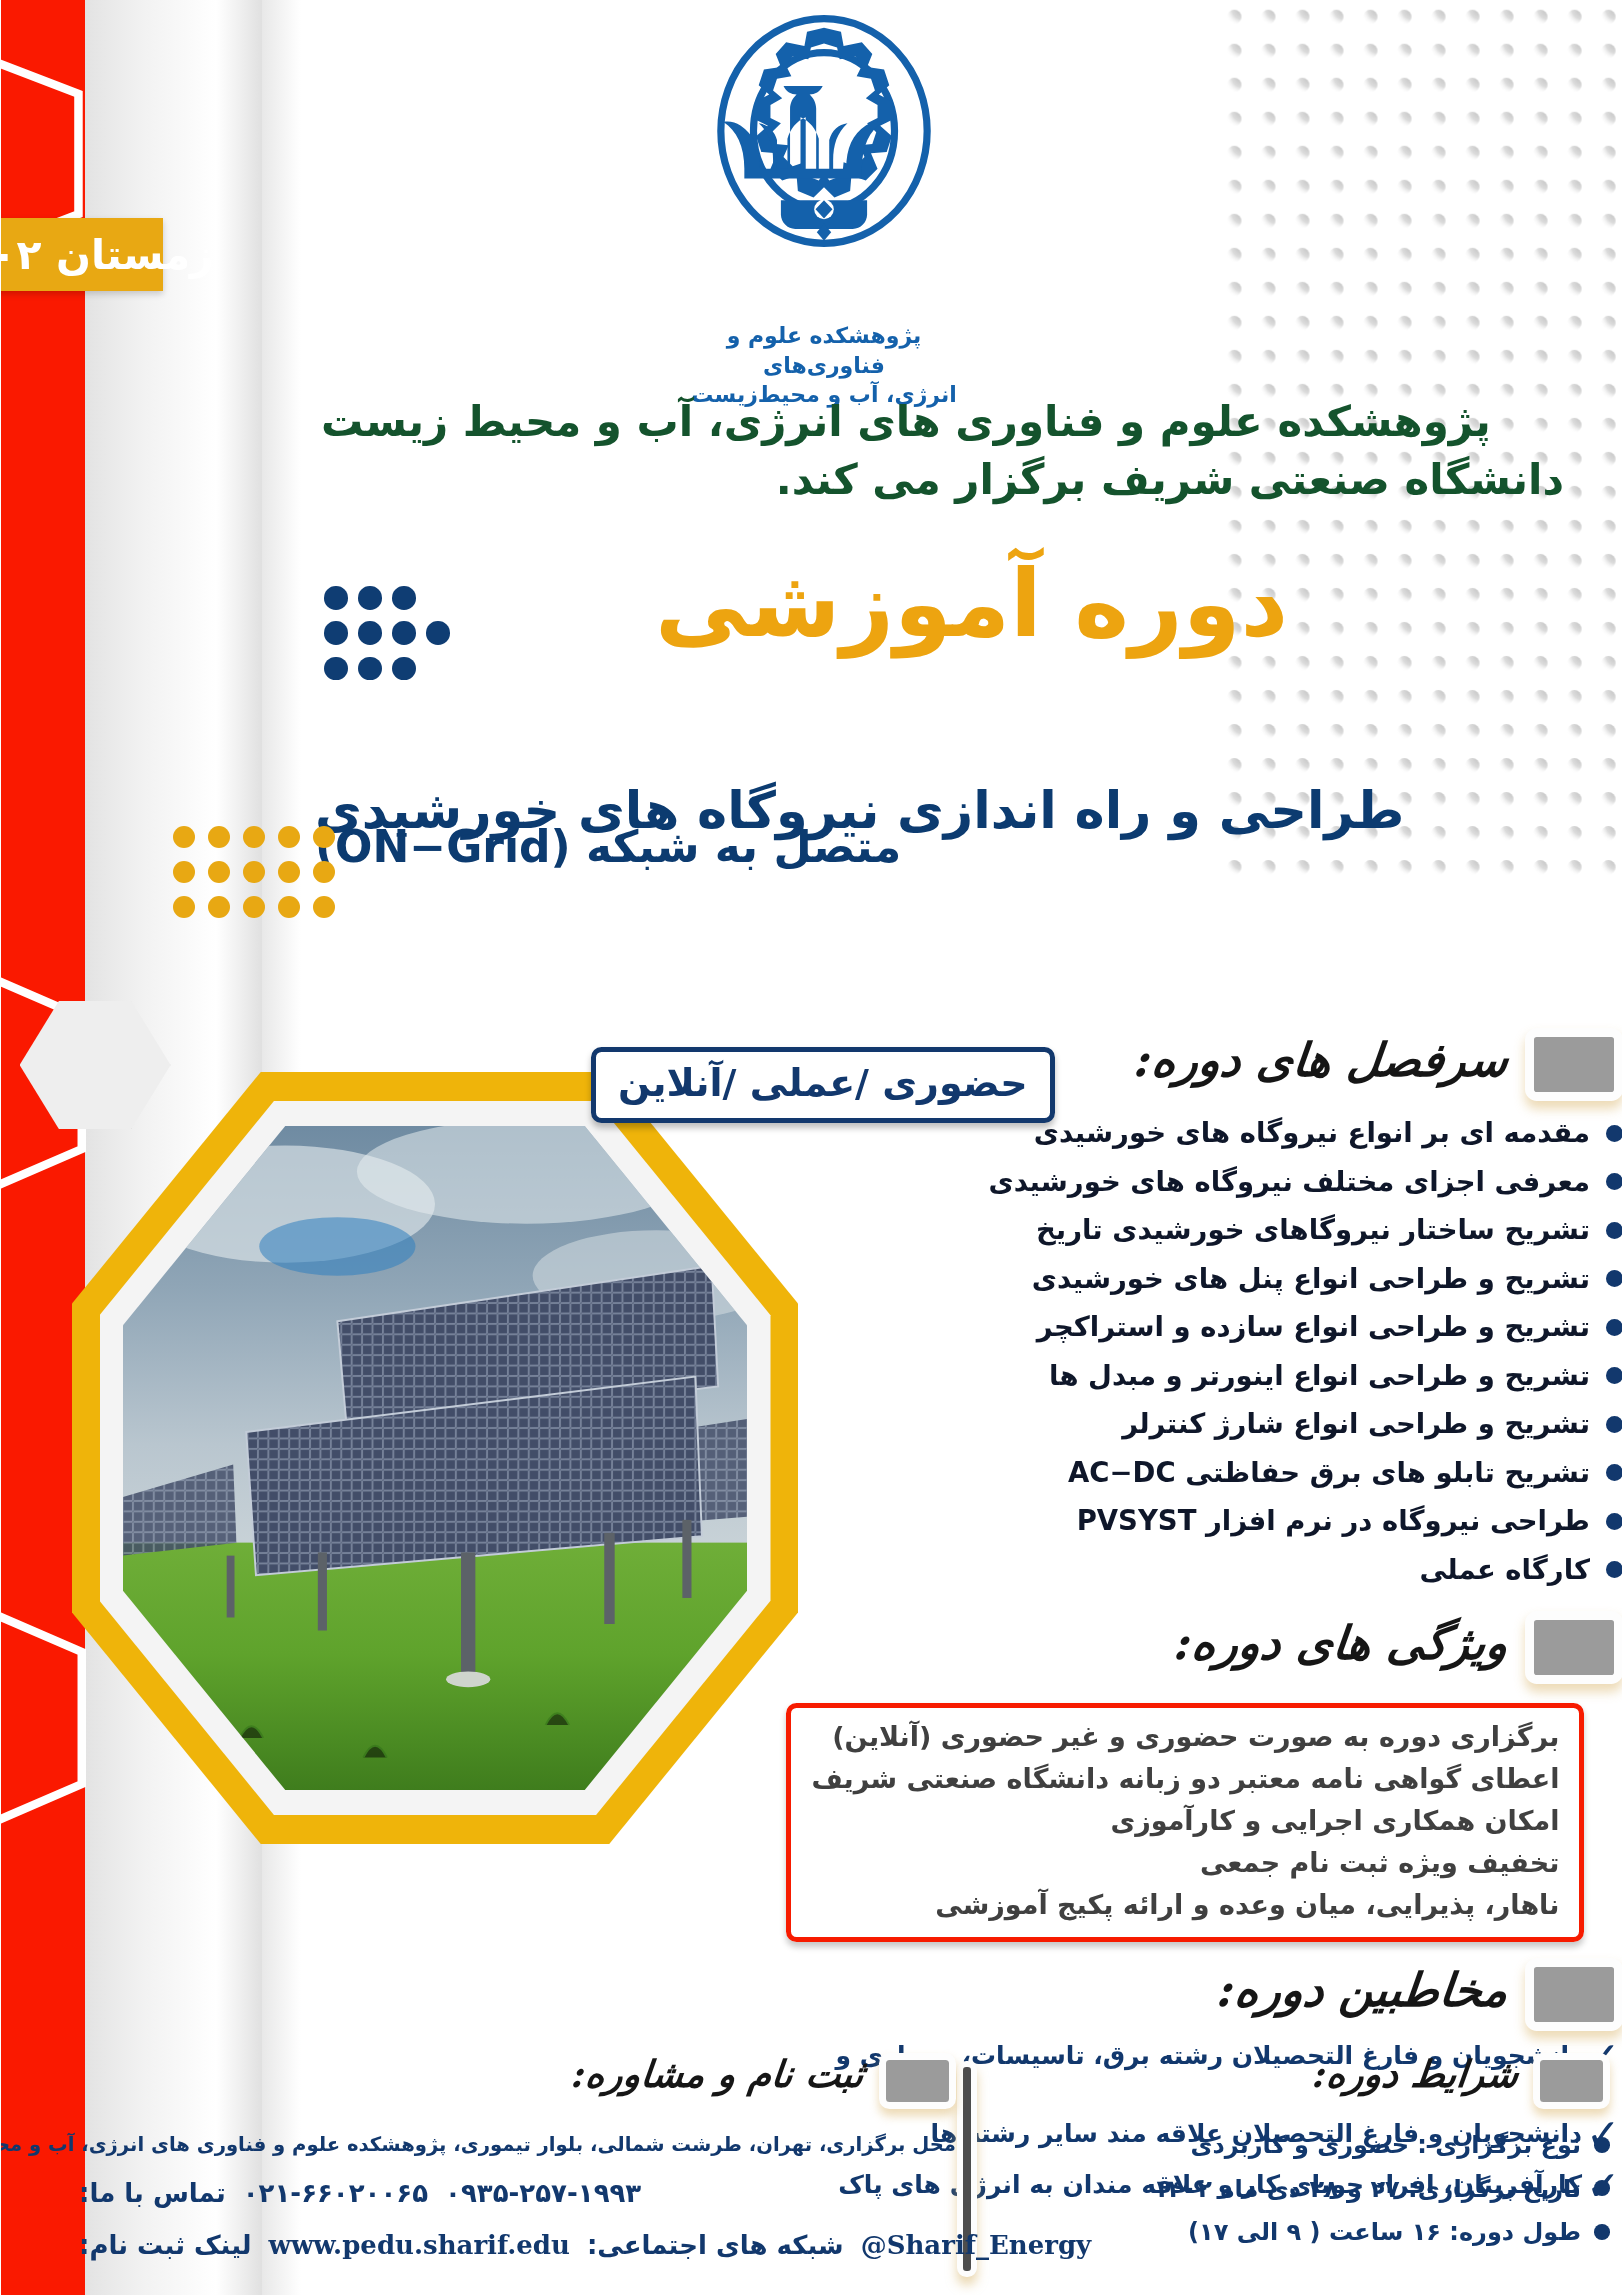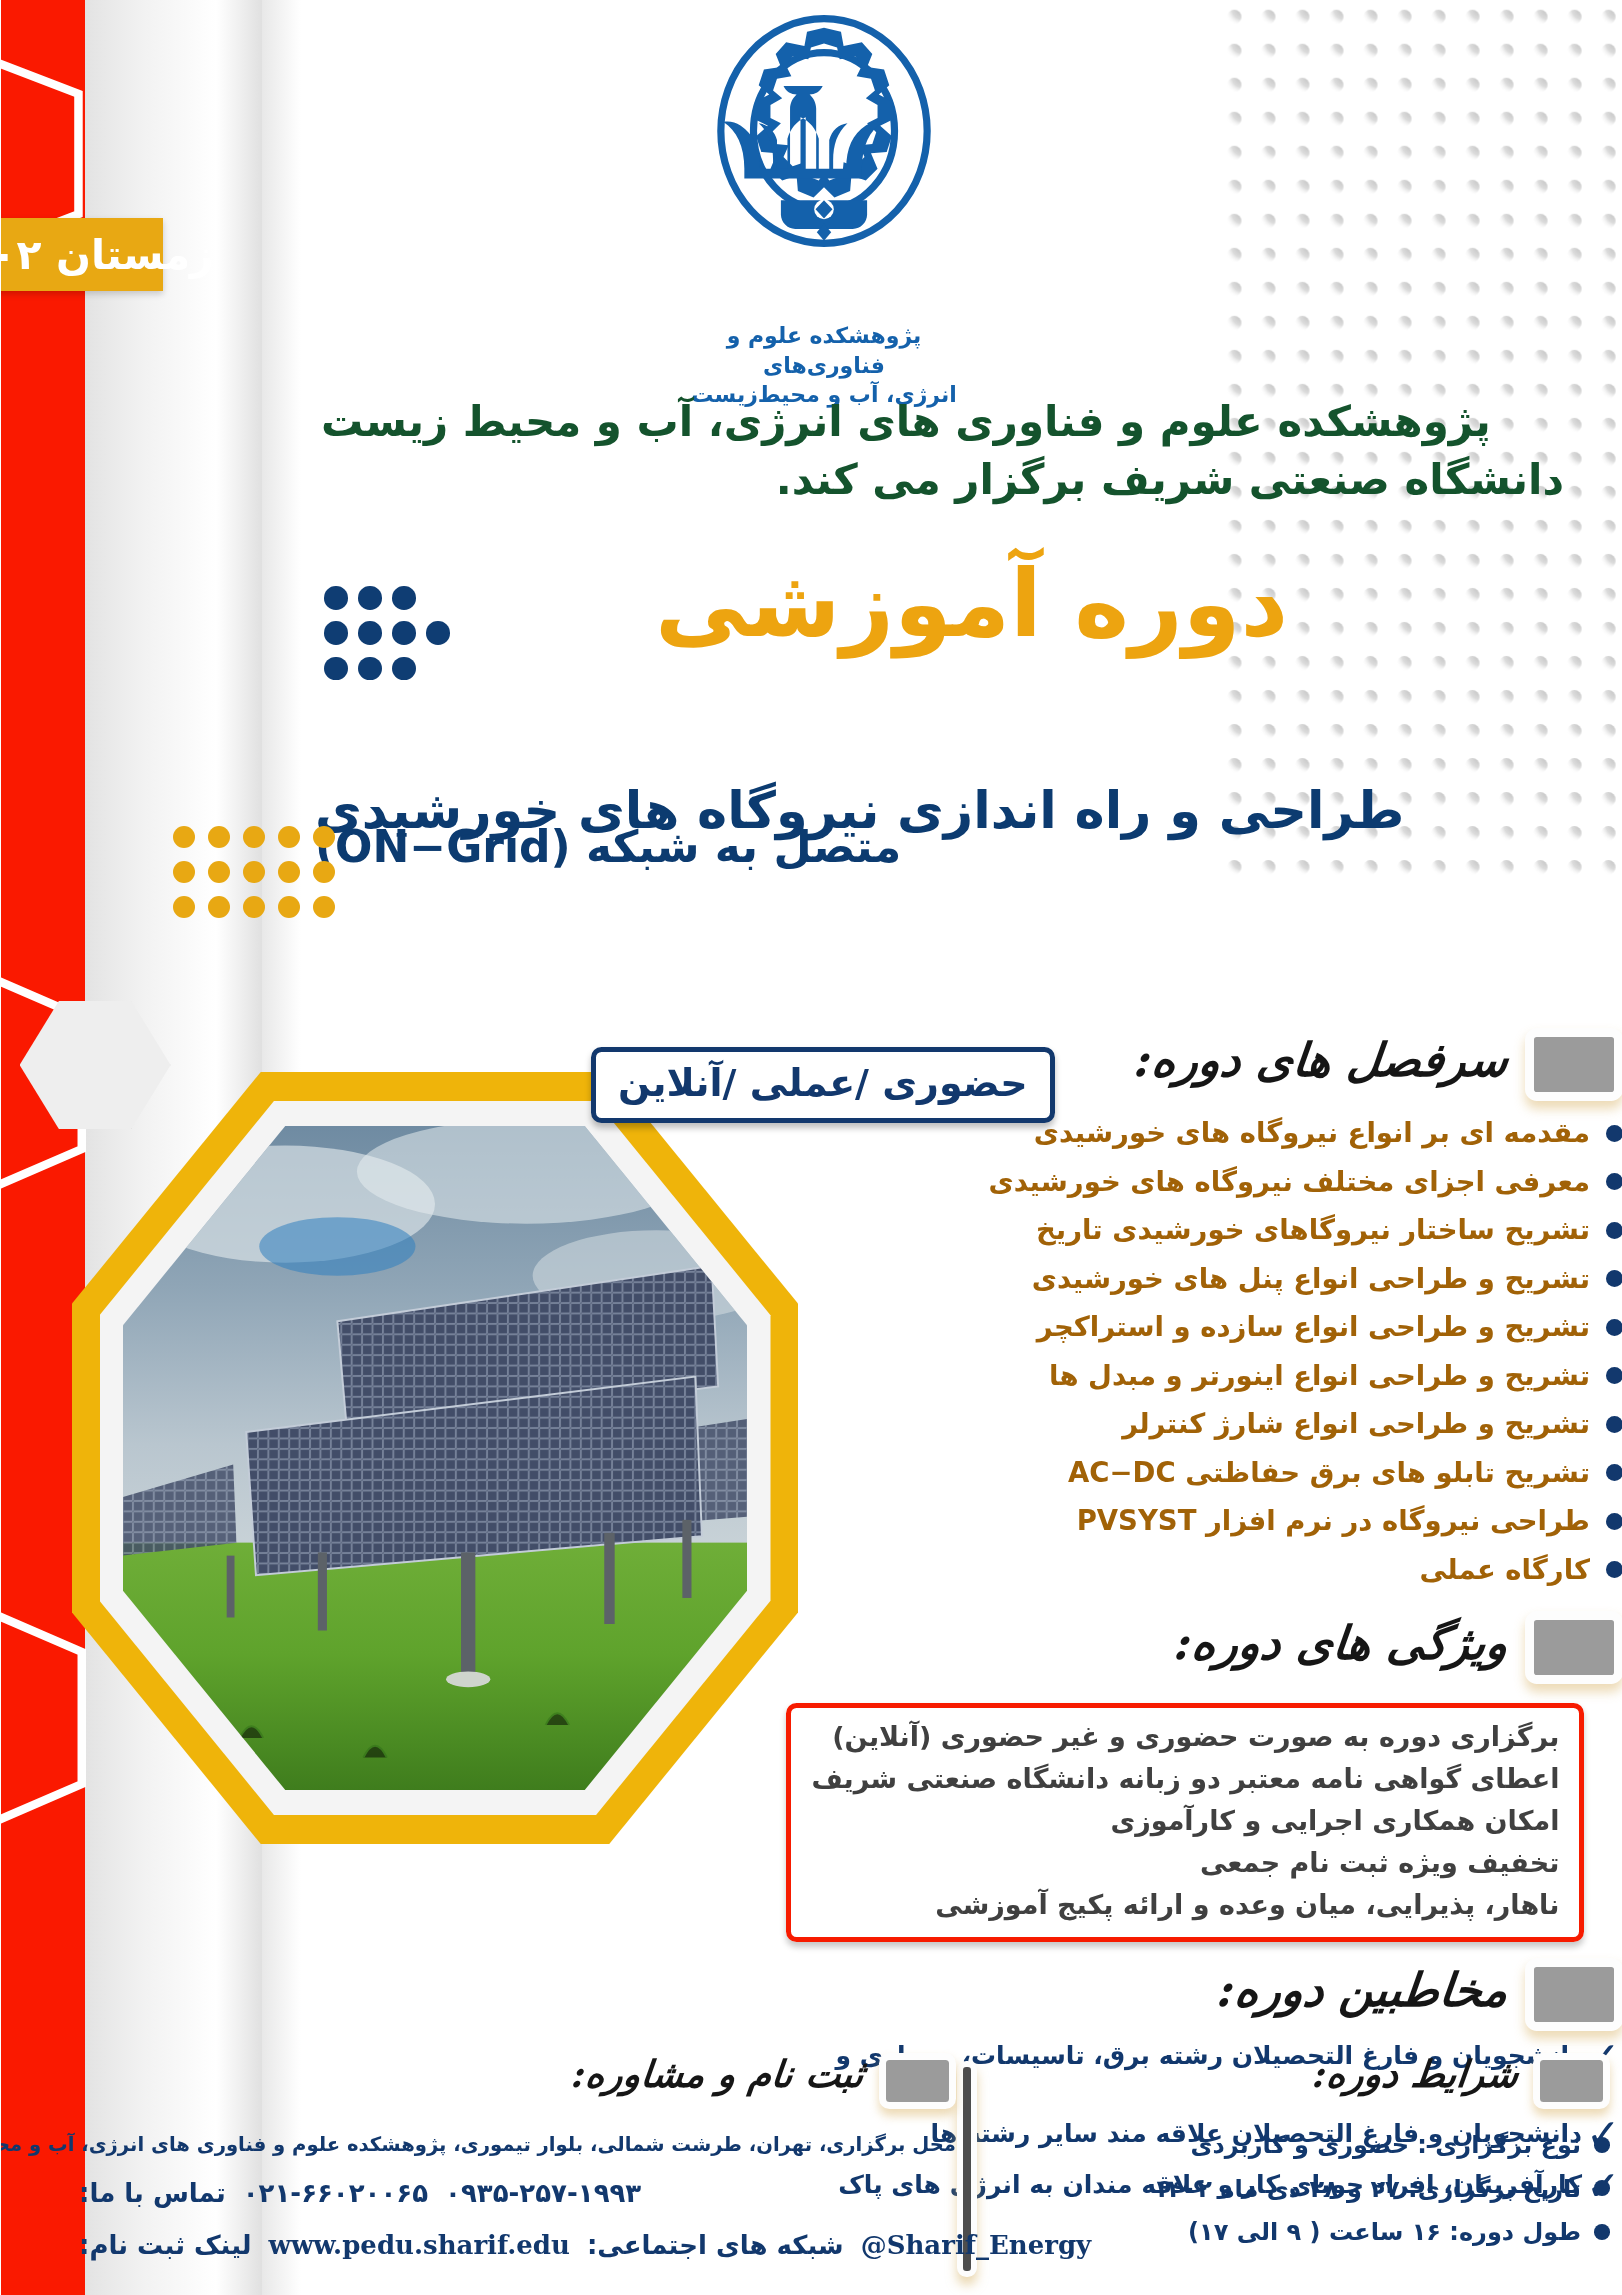--- a/index.html
+++ b/index.html
@@ -122,21 +122,21 @@
   }
   .sec-head .label{
     position:absolute;right:115px;top:11.8px;
     font-size:46px;color:#161616;font-style:italic;font-weight:bold;
     font-family:"DejaVu Serif","Liberation Serif",serif;
     white-space:nowrap;transform:skewX(-6deg);
   }
 
   ul.bullets{list-style:none;margin:0;padding:0 0 0 0;text-align:right;}
   ul.bullets li{
-    color:#a16207;font-size:27.5px;font-weight:bold;line-height:1.0;
+    color:#0f172a;font-size:27.5px;font-weight:bold;line-height:1.0;
     margin:0 0 21px 0;padding-right:33px;position:relative;
     padding-left:39px;
   }
   ul.bullets li::before{
     content:"";position:absolute;right:0;top:5.9px;width:17px;height:17px;
     border-radius:50%;background:#12386d;
   }
 
   
   .feat-box{

